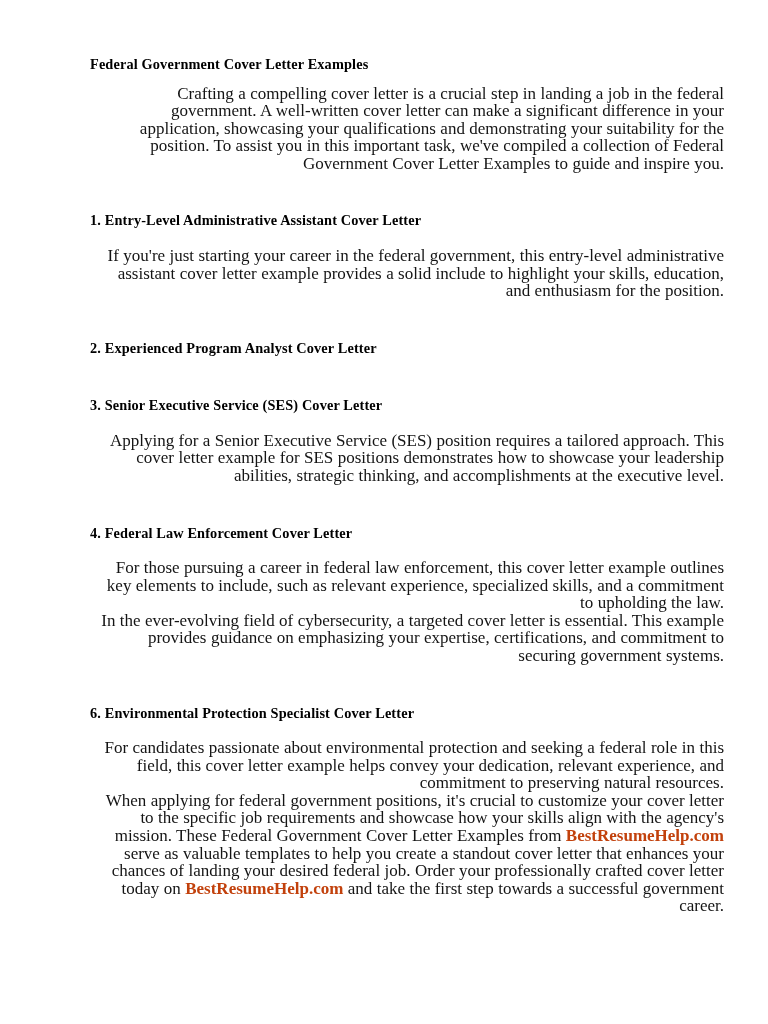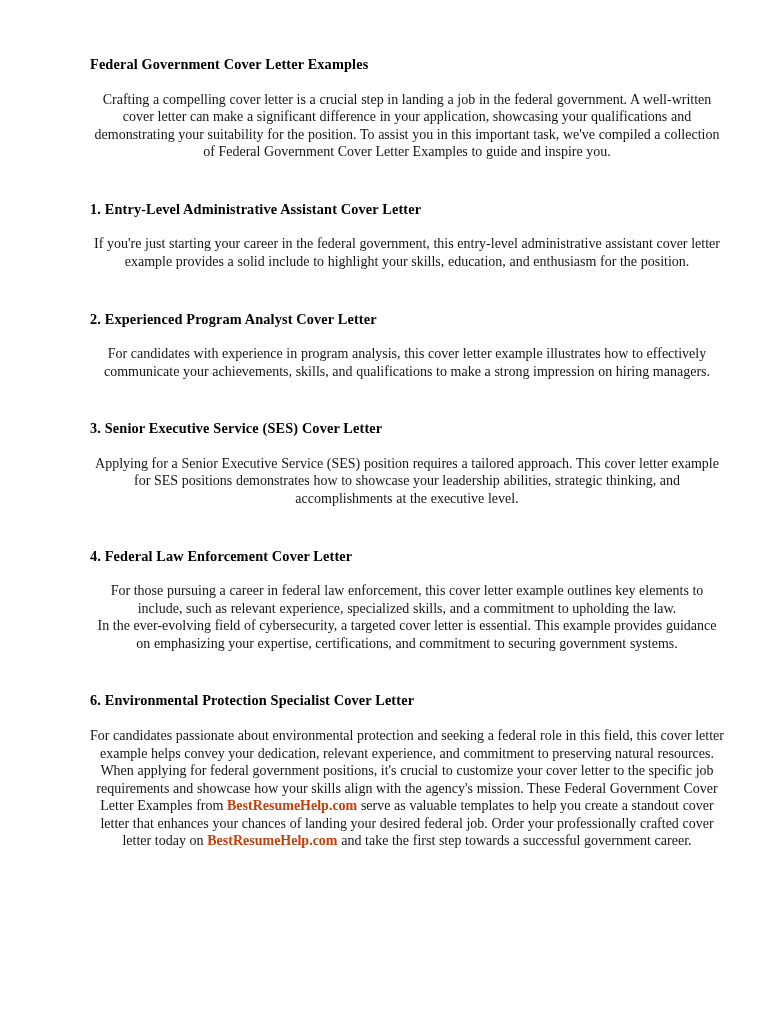--- a/index.html
+++ b/index.html
@@ -31,33 +31,33 @@
   h2.section-heading {
     font-family: "Liberation Serif", "DejaVu Serif", serif;
     font-weight: bold;
     font-size: 14.3px;
     line-height: 17.5px;
     color: #000000;
     margin: 0;
     letter-spacing: 0.01em;
   }
   h1.doc-title {
-    margin-bottom: 17px;
+    margin-bottom: 11px;
   }
   h2.section-heading {
     margin-bottom: 17px;
     margin-top: 40px;
   }
   p.doc-paragraph {
     font-family: "Liberation Serif", "DejaVu Serif", serif;
-    font-size: 14px;
+    font-size: 17px;
     line-height: 17.6px;
     color: #141414;
     margin: 0 0 18px 0;
-    text-align: center;
+    text-align: right;
     word-spacing: 0.01em;
   }
   p.doc-paragraph:last-child {
     margin-bottom: 0;
   }
   .section-block {
     margin-bottom: 0;
   }
   .doc-link {
     color: #c2410c;
@@ -75,21 +75,20 @@
 
     <p class="doc-paragraph">Crafting a compelling cover letter is a crucial step in landing a job in the federal government. A well-written cover letter can make a significant difference in your application, showcasing your qualifications and demonstrating your suitability for the position. To assist you in this important task, we've compiled a collection of Federal Government Cover Letter Examples to guide and inspire you.</p>
 
     <div class="section-block">
       <h2 class="section-heading">1. Entry-Level Administrative Assistant Cover Letter</h2>
       <p class="doc-paragraph">If you're just starting your career in the federal government, this entry-level administrative assistant cover letter example provides a solid include to highlight your skills, education, and enthusiasm for the position.</p>
     </div>
 
     <div class="section-block">
       <h2 class="section-heading">2. Experienced Program Analyst Cover Letter</h2>
-      <p class="doc-paragraph">For candidates with experience in program analysis, this cover letter example illustrates how to effectively communicate your achievements, skills, and qualifications to make a strong impression on hiring managers.</p>
     </div>
 
     <div class="section-block">
       <h2 class="section-heading">3. Senior Executive Service (SES) Cover Letter</h2>
       <p class="doc-paragraph">Applying for a Senior Executive Service (SES) position requires a tailored approach. This cover letter example for SES positions demonstrates how to showcase your leadership abilities, strategic thinking, and accomplishments at the executive level.</p>
     </div>
 
     <div class="section-block">
       <h2 class="section-heading">4. Federal Law Enforcement Cover Letter</h2>
       <p class="doc-paragraph">For those pursuing a career in federal law enforcement, this cover letter example outlines key elements to include, such as relevant experience, specialized skills, and a commitment to upholding the law.</p>

